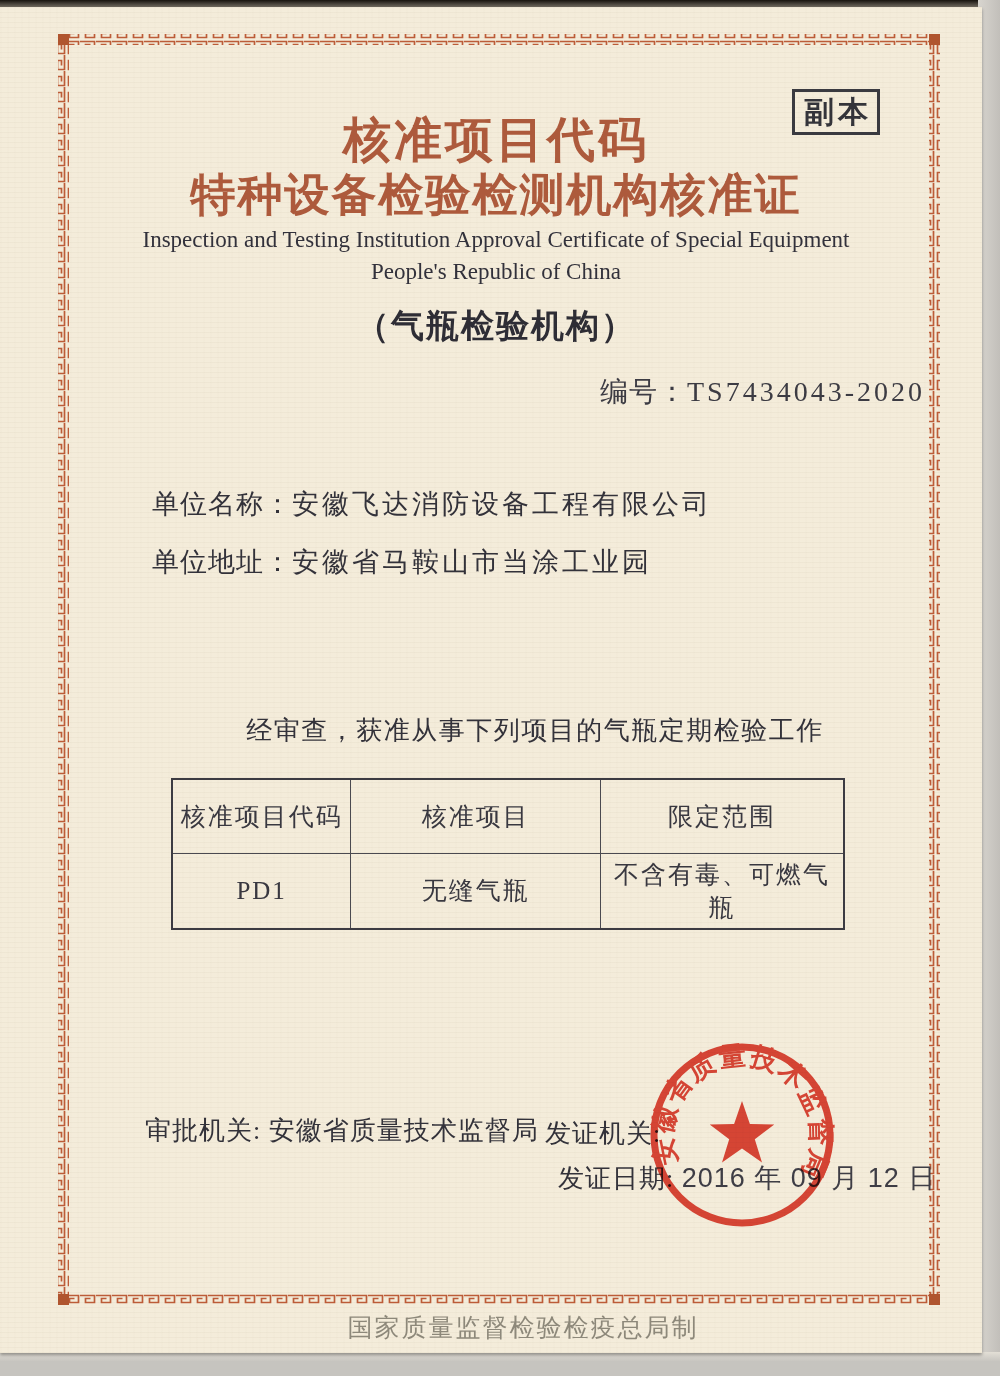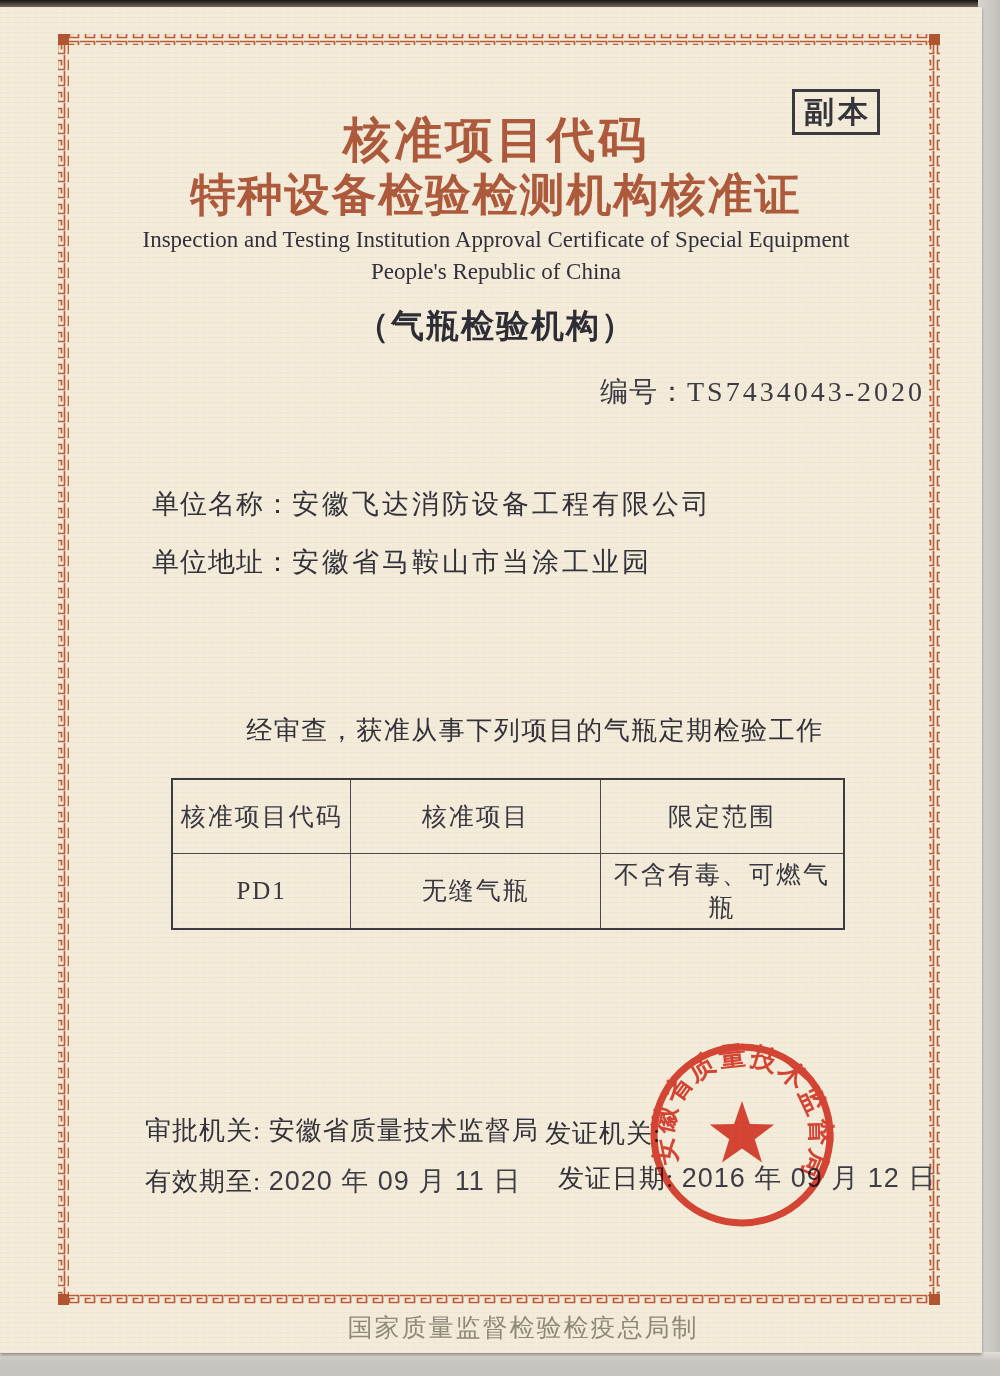--- a/index.html
+++ b/index.html
@@ -171,23 +171,20 @@
         <td>PD1</td>
         <td>无缝气瓶</td>
         <td>不含有毒、可燃气瓶</td>
       </tr>
     </tbody>
   </table>
 
   <div class="abs footer-line fl-approval">
     <span>审批机关: </span><span>安徽省质量技术监督局</span>
   </div>
-  <div class="abs footer-line fl-valid">
-    <span>有效期至: </span><span class="date-num">2020 年 09 月 11 日</span>
-  </div>
 
   <div class="abs footer-line fl-issuer">
     <span>发证机关: </span>
   </div>
   <div class="abs footer-line fl-issuedate">
     <span>发证日期: </span><span class="date-num">2016 年 09 月 12 日</span>
   </div>
 
   <svg class="abs seal" viewBox="0 0 220 220">
     <circle cx="110" cy="110" r="88" fill="none" stroke="#dd3a2c" stroke-width="7"></circle>

